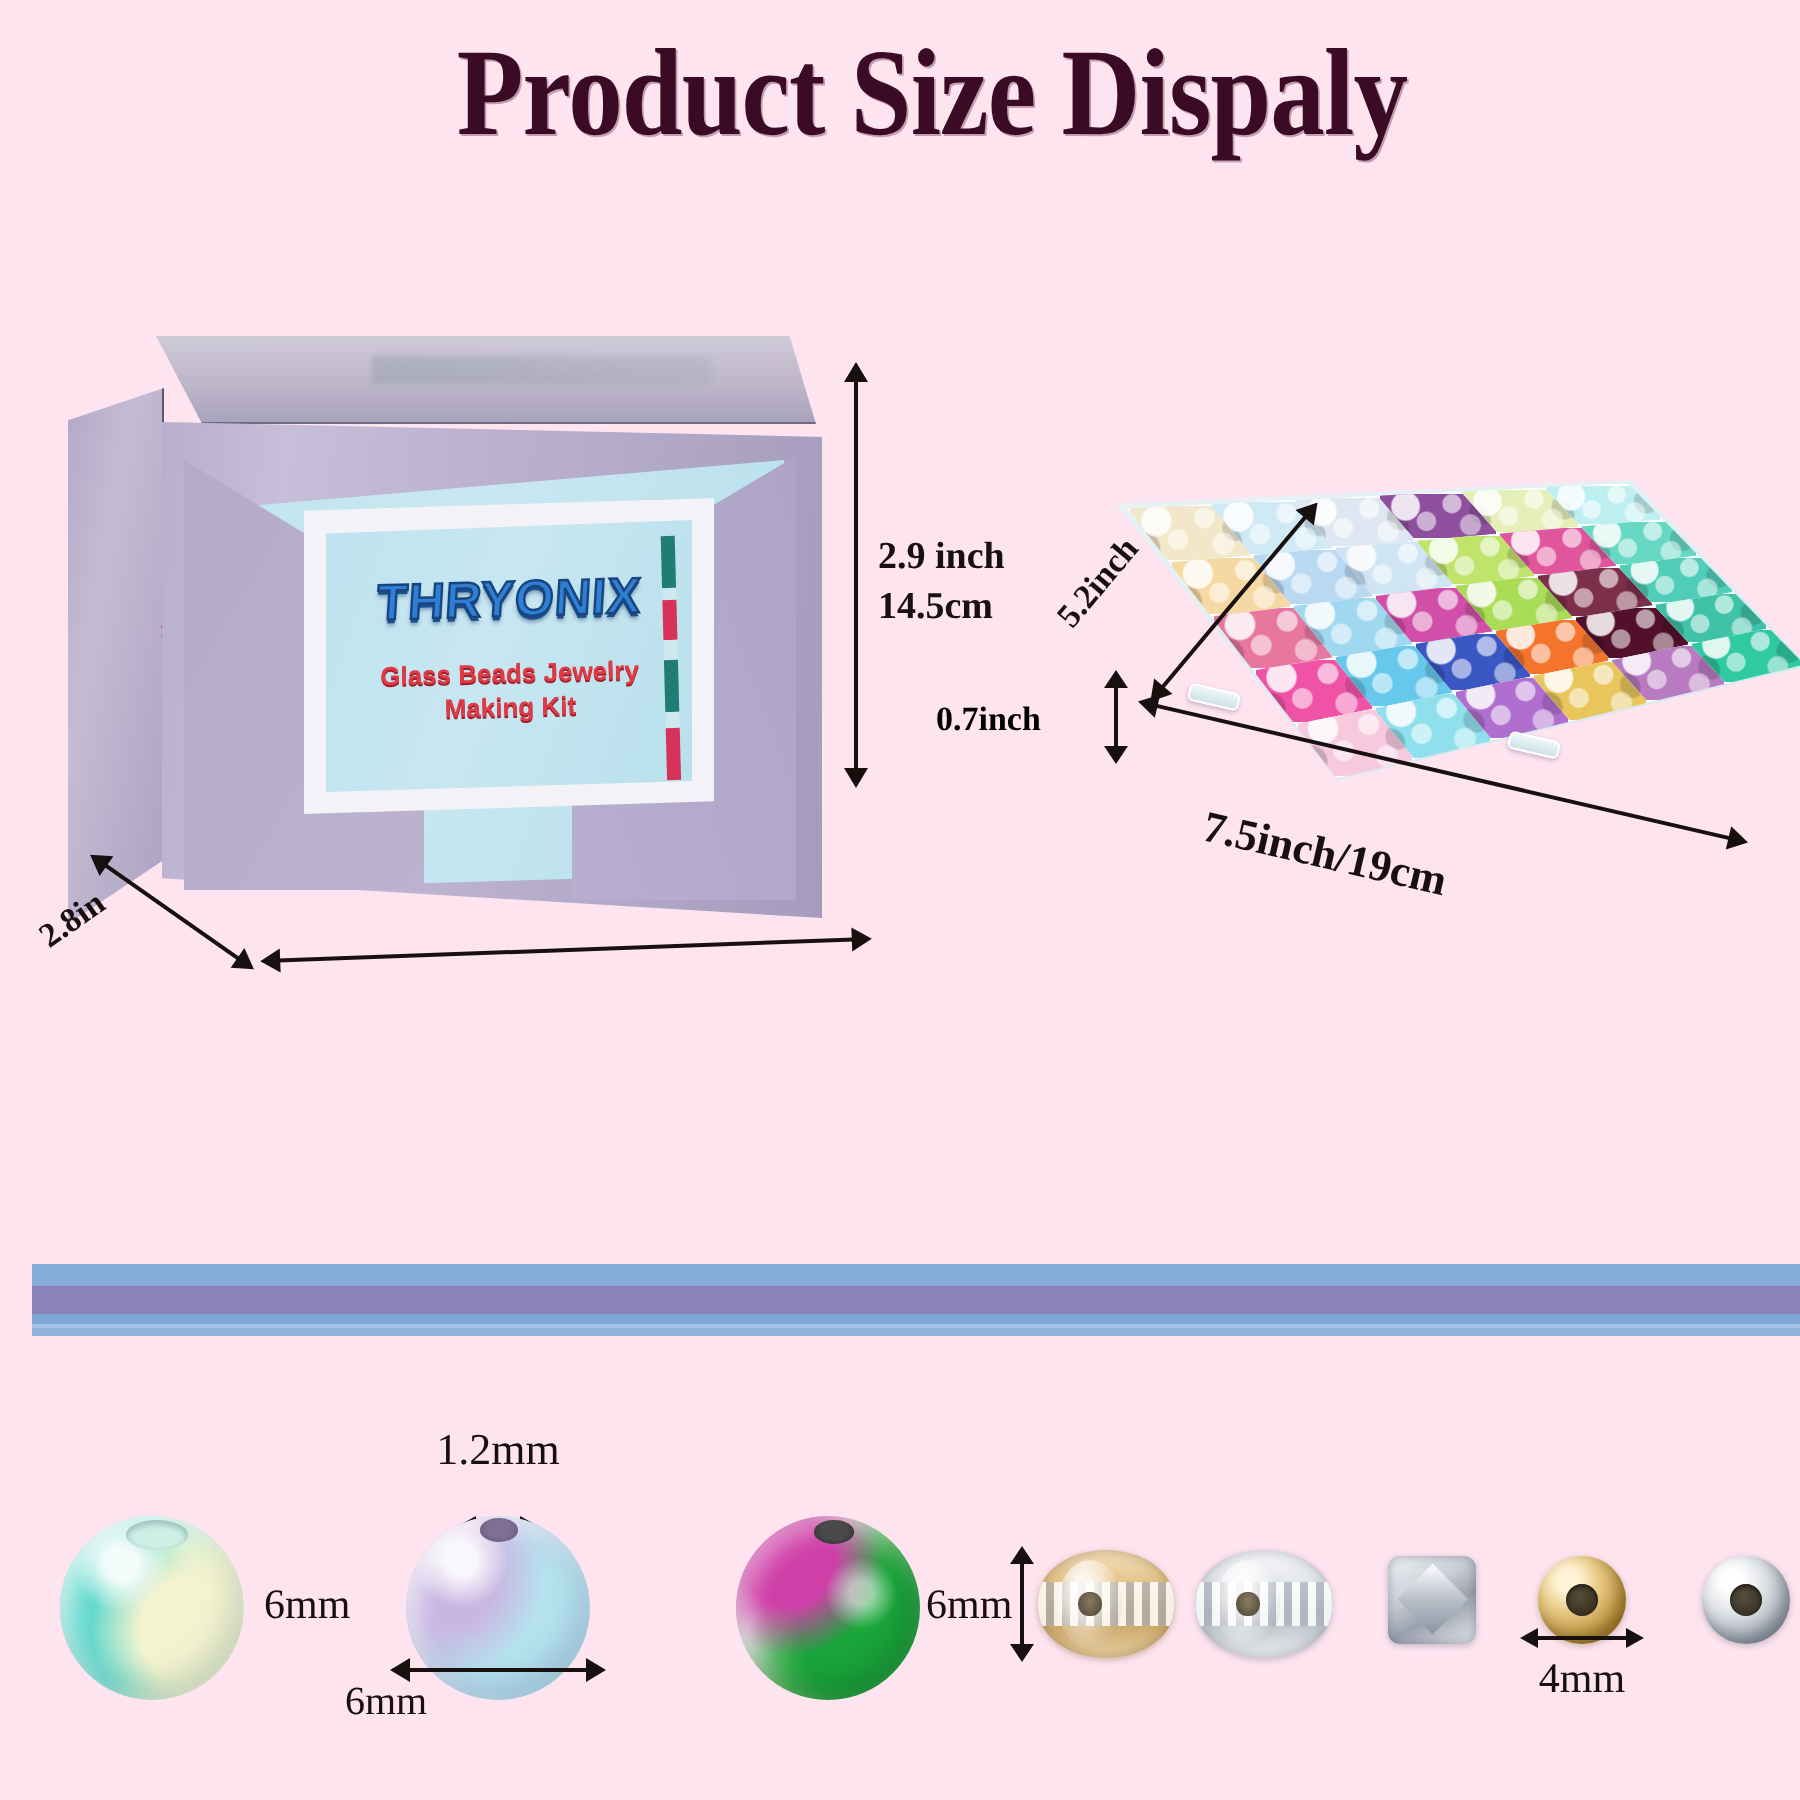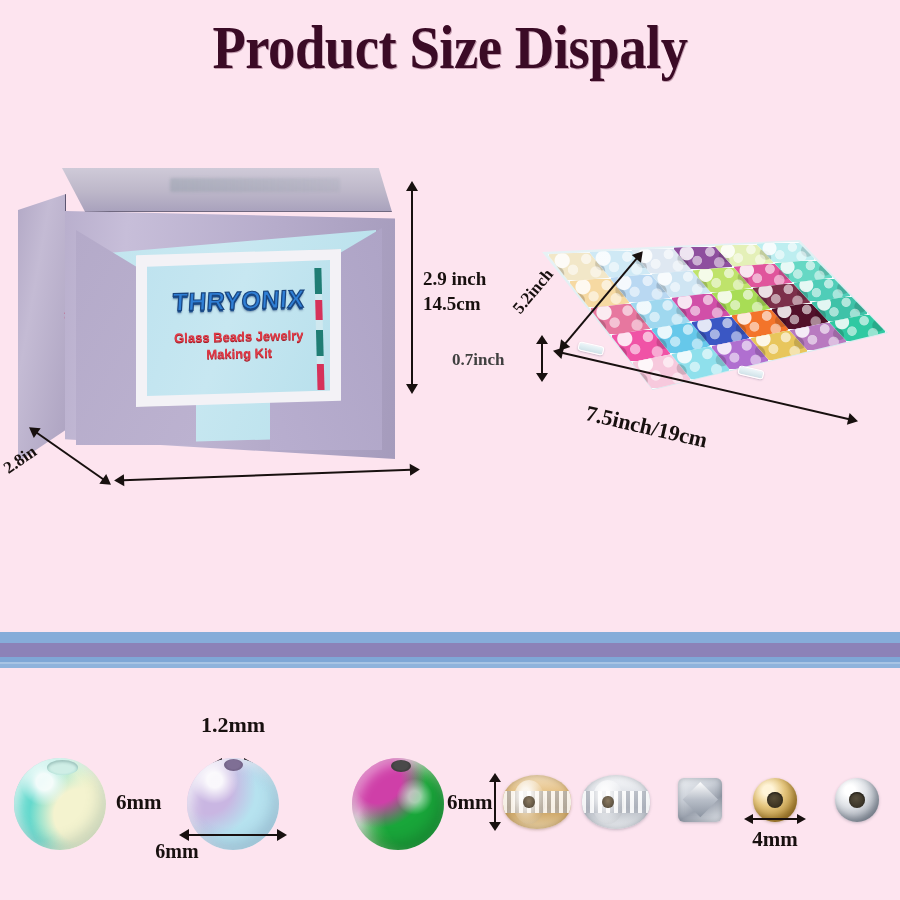--- a/index.html
+++ b/index.html
@@ -3,21 +3,21 @@
 <meta charset="utf-8">
 <style>
   * { margin:0; padding:0; box-sizing:border-box; }
   html,body { width:900px; height:900px; }
   body {
     background:#fde4ef;
     font-family:"Liberation Serif", serif;
     overflow:hidden;
     position:relative;
   }
-  #stage { position:absolute; inset:0; width:712px; height:900px; }
+  #stage { position:absolute; inset:0; width:712px; height:900px;margin-left:16px; }
 
   
   .title {
     position:absolute; left:0; top:14px; width:900px;
     text-align:center;
     font-family:"Liberation Serif", serif;
     font-weight:bold;
     font-size:62px;
     line-height:66px;
     letter-spacing:-0.5px;
@@ -245,21 +245,21 @@
     background:#18100f;
   }
   .arrow-07::before, .arrow-07::after {
     content:""; position:absolute; left:-5px; width:0; height:0;
     border-left:6px solid transparent; border-right:6px solid transparent;
   }
   .arrow-07::before { top:-8px; border-bottom:9px solid #18100f; }
   .arrow-07::after  { bottom:-8px; border-top:9px solid #18100f; }
   .dim-07 {
     position:absolute; left:452px; top:350px;
-    font-weight:bold; font-size:17px; color:#404040; white-space:nowrap;text-align:center;
+    font-weight:bold; font-size:17px; color:#000000; white-space:nowrap;text-align:center;
   }
 
   .arrow-75 {
     position:absolute; left:558px; top:385px; width:295px; height:2px;
     background:#18100f; transform:rotate(13deg);
   }
   .arrow-75::before, .arrow-75::after {
     content:""; position:absolute; top:-5px; width:0; height:0;
     border-top:6px solid transparent; border-bottom:6px solid transparent;
   }
@@ -387,21 +387,21 @@
     box-shadow:inset -3px -4px 7px rgba(60,70,85,.45), 0 1px 3px rgba(70,80,95,.3);
   }
   .spacer .hole3 {
     position:absolute; left:31%; top:31%; width:38%; height:38%;
     border-radius:50%;
     background:radial-gradient(circle at 45% 40%, rgba(70,60,40,.9), rgba(35,30,20,.95));
     box-shadow:inset 0 1px 2px rgba(0,0,0,.6);
   }
 
   
-  .lbl { position:absolute; font-weight:bold; color:#18100f; white-space:nowrap; }
+  .lbl { position:absolute; font-weight:normal; color:#18100f; white-space:nowrap; }
   .lbl-6mm-a  { left:116px; top:790px; font-size:21px; }
   .lbl-12mm   { left:186px; top:712px; font-size:22px; width:94px; text-align:center; }
   .lbl-6mm-b  { left:130px; top:840px; font-size:20px; width:94px; text-align:center; }
   .lbl-6mm-c  { left:447px; top:790px; font-size:21px; }
   .lbl-4mm    { left:745px; top:827px; font-size:21px; width:60px; text-align:center; }
 
   .ar-hole {
     position:absolute; left:221px; top:762px; width:24px; height:2px; background:#18100f;
   }
   .ar-hole::before, .ar-hole::after {

